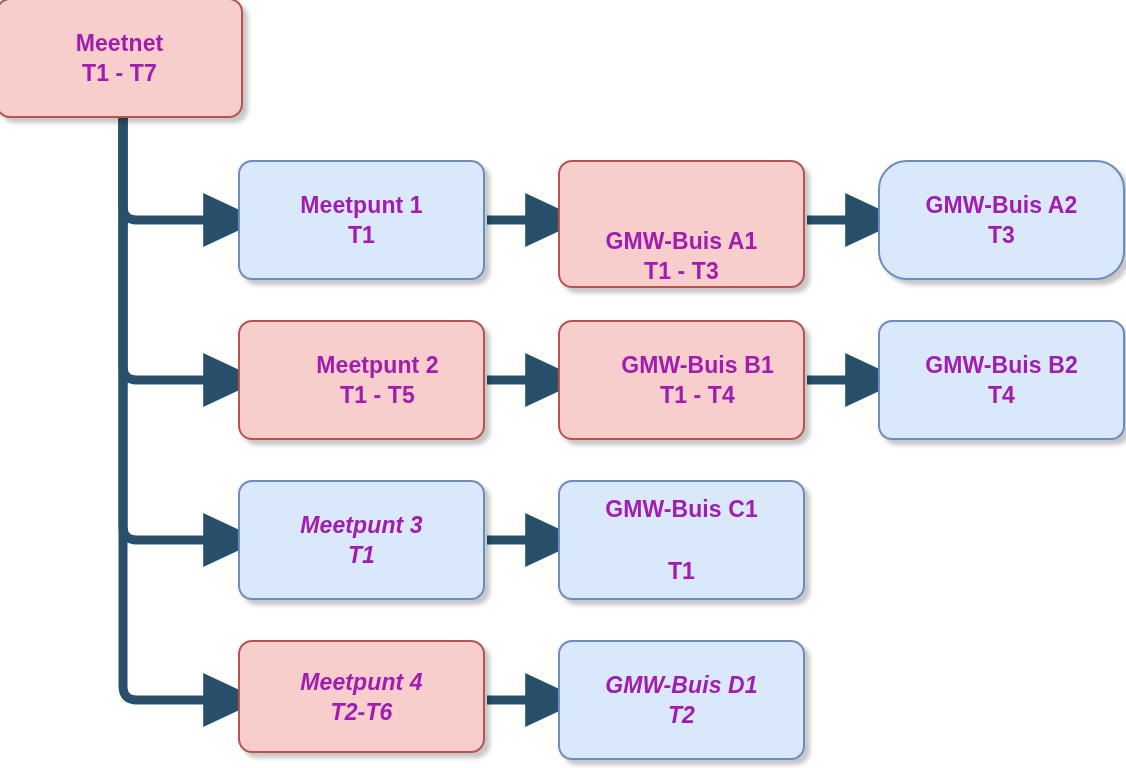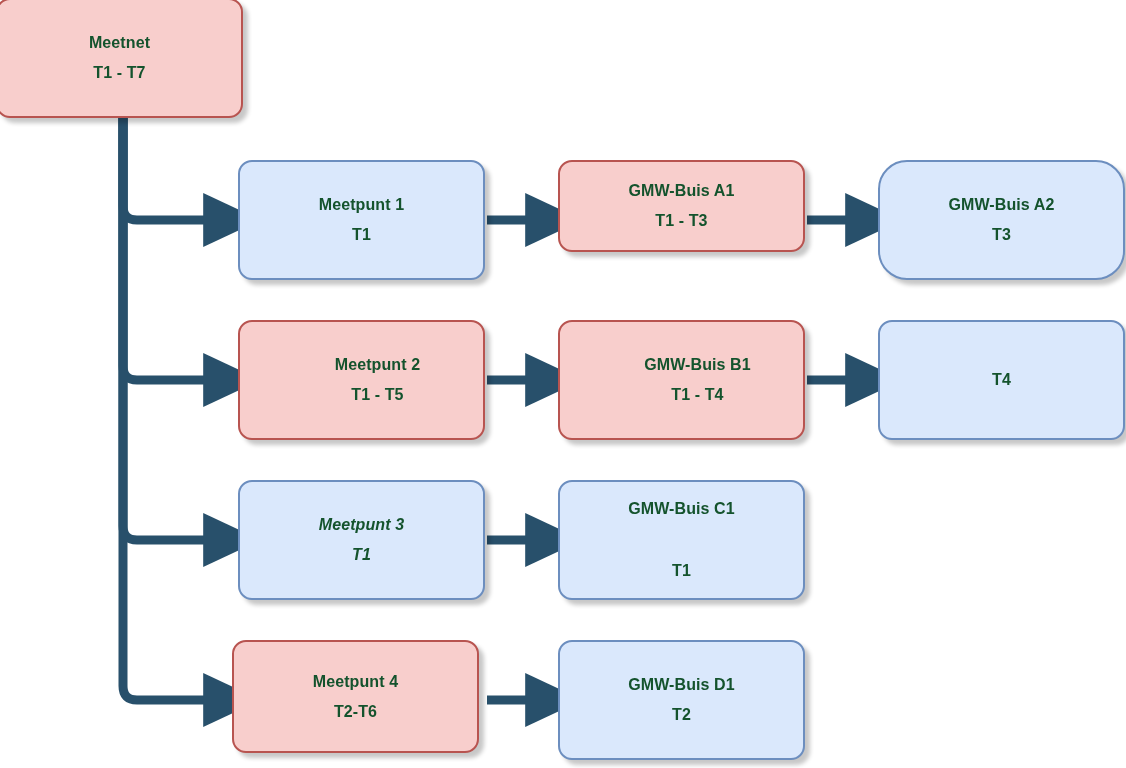--- a/index.html
+++ b/index.html
@@ -36,23 +36,23 @@
     display: flex;
     flex-direction: column;
     align-items: center;
     justify-content: center;
     text-align: center;
     box-shadow: 5px 5px 4px rgba(0,0,0,0.22);
     z-index: 2;
   }
   .node .line {
     font-weight: bold;
-    font-size: 16px;
+    font-size: 23px;
     line-height: 30px;
-    color: #14532d;
+    color: #a21caf;
     letter-spacing: 0.1px;
     white-space: nowrap;
   }
   .node.red {
     background: #f8cecc;
     border-color: #b85450;
   }
   .node.blue {
     background: #dae8fc;
     border-color: #6c8ebf;
@@ -88,52 +88,53 @@
 
   <div class="node red" style="left:-4px; top:-2px; width:247px; height:120px;">
     <div class="line">Meetnet</div>
     <div class="line">T1 - T7</div>
   </div>
 
   <div class="node blue" style="left:238px; top:160px; width:247px; height:120px;">
     <div class="line">Meetpunt 1</div>
     <div class="line">T1</div>
   </div>
-  <div class="node red" style="left:558px; top:160px; width:247px; height:92px;">
+  <div class="node red" style="left:558px; top:160px; width:247px; height:128px;justify-content:flex-end;">
     <div class="line">GMW-Buis A1</div>
     <div class="line">T1 - T3</div>
   </div>
   <div class="node blue" style="left:878px; top:160px; width:247px; height:120px;border-radius:29px;">
     <div class="line">GMW-Buis A2</div>
     <div class="line">T3</div>
   </div>
 
   <div class="node red" style="left:238px; top:320px; width:247px; height:120px;padding-left:32px;">
     <div class="line">Meetpunt 2</div>
     <div class="line">T1 - T5</div>
   </div>
   <div class="node red" style="left:558px; top:320px; width:247px; height:120px;padding-left:32px;">
     <div class="line">GMW-Buis B1</div>
     <div class="line">T1 - T4</div>
   </div>
   <div class="node blue" style="left:878px; top:320px; width:247px; height:120px;">
+    <div class="line">GMW-Buis B2</div>
     <div class="line">T4</div>
   </div>
 
   <div class="node blue" style="left:238px; top:480px; width:247px; height:120px;font-style:italic;">
     <div class="line">Meetpunt 3</div>
     <div class="line">T1</div>
   </div>
   <div class="node blue" style="left:558px; top:480px; width:247px; height:120px;gap:32px;">
     <div class="line">GMW-Buis C1</div>
     <div class="line">T1</div>
   </div>
 
-  <div class="node red" style="left:232px; top:640px; width:247px; height:113px;">
+  <div class="node red" style="left:238px; top:640px; width:247px; height:113px;font-style:italic;">
     <div class="line">Meetpunt 4</div>
     <div class="line">T2-T6</div>
   </div>
-  <div class="node blue" style="left:558px; top:640px; width:247px; height:120px;">
+  <div class="node blue" style="left:558px; top:640px; width:247px; height:120px;font-style:italic;">
     <div class="line">GMW-Buis D1</div>
     <div class="line">T2</div>
   </div>
 
 </div>
 
 </body></html>

